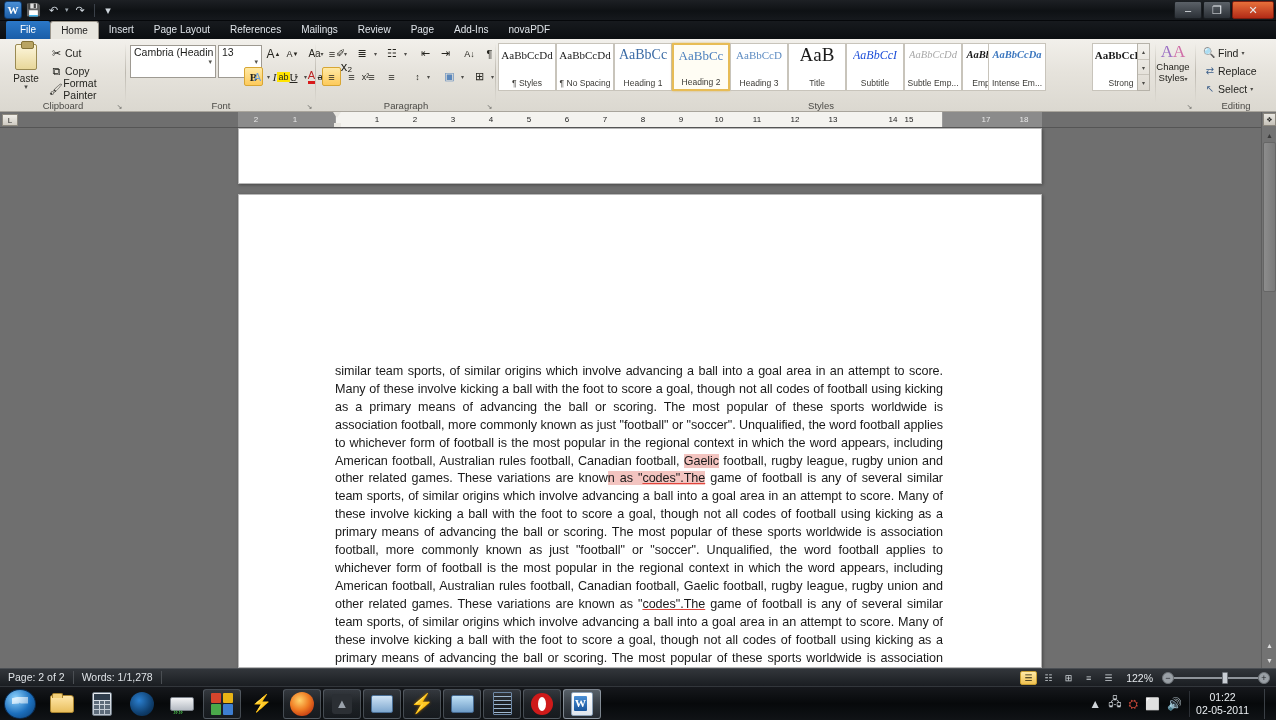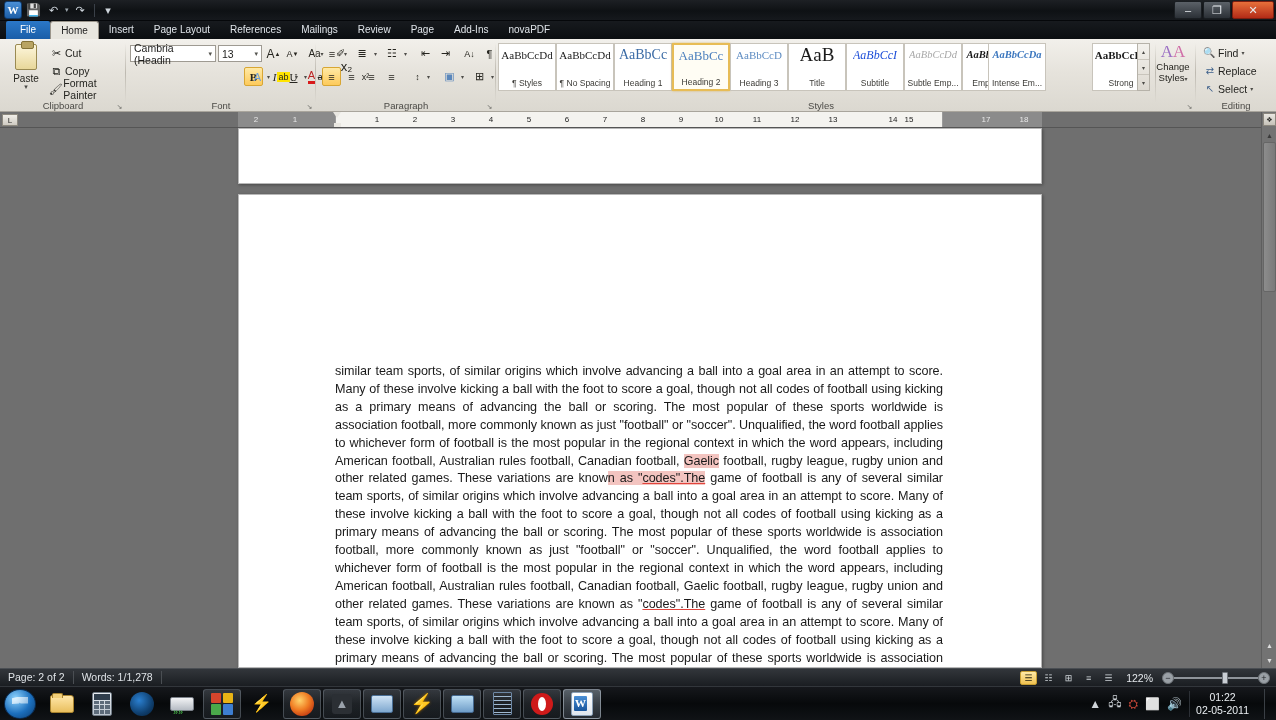--- a/index.html
+++ b/index.html
@@ -110,23 +110,23 @@
   .paste-btn .cap { margin-top: 3px; }
   .paste-btn .car { font-size: 7px; color: #4a4a46; line-height: 6px; }
   .clip-cmd {
     position: absolute; left: 48px; height: 18px; display: flex; align-items: center;
     font-size: 10.5px; color: #242420;
   }
   .clip-cmd .ic { width: 17px; text-align: center; font-size: 11px; }
 
   
   .fontbox {
-    position: absolute; display: flex; align-items: center;
-    background: #fff; border: 1px solid #9e9a92; height: 17px;
-    font-size: 10.5px; color: #1c1c1a; padding-left: 3px;
+    position: absolute; display: flex; 
+    background: #fff; border: 1px solid #9e9a92; height: 33px;
+    font-size: 10.5px; color: #1c1c1a; padding-left: 3px; flex-direction: column;
   }
   .fontbox .dd { margin-left: auto; font-size: 7px; color: #55544f; padding: 0 3px; }
   .fbtn {
     position: absolute; width: 19px; height: 19px;
     display: flex; align-items: center; justify-content: center;
     font-size: 11px; color: #26251f;
   }
   .fbtn.on {
     background: linear-gradient(180deg,#ffe9a6,#fdca5a);
     border: 1px solid #d8a634; border-radius: 2px;

